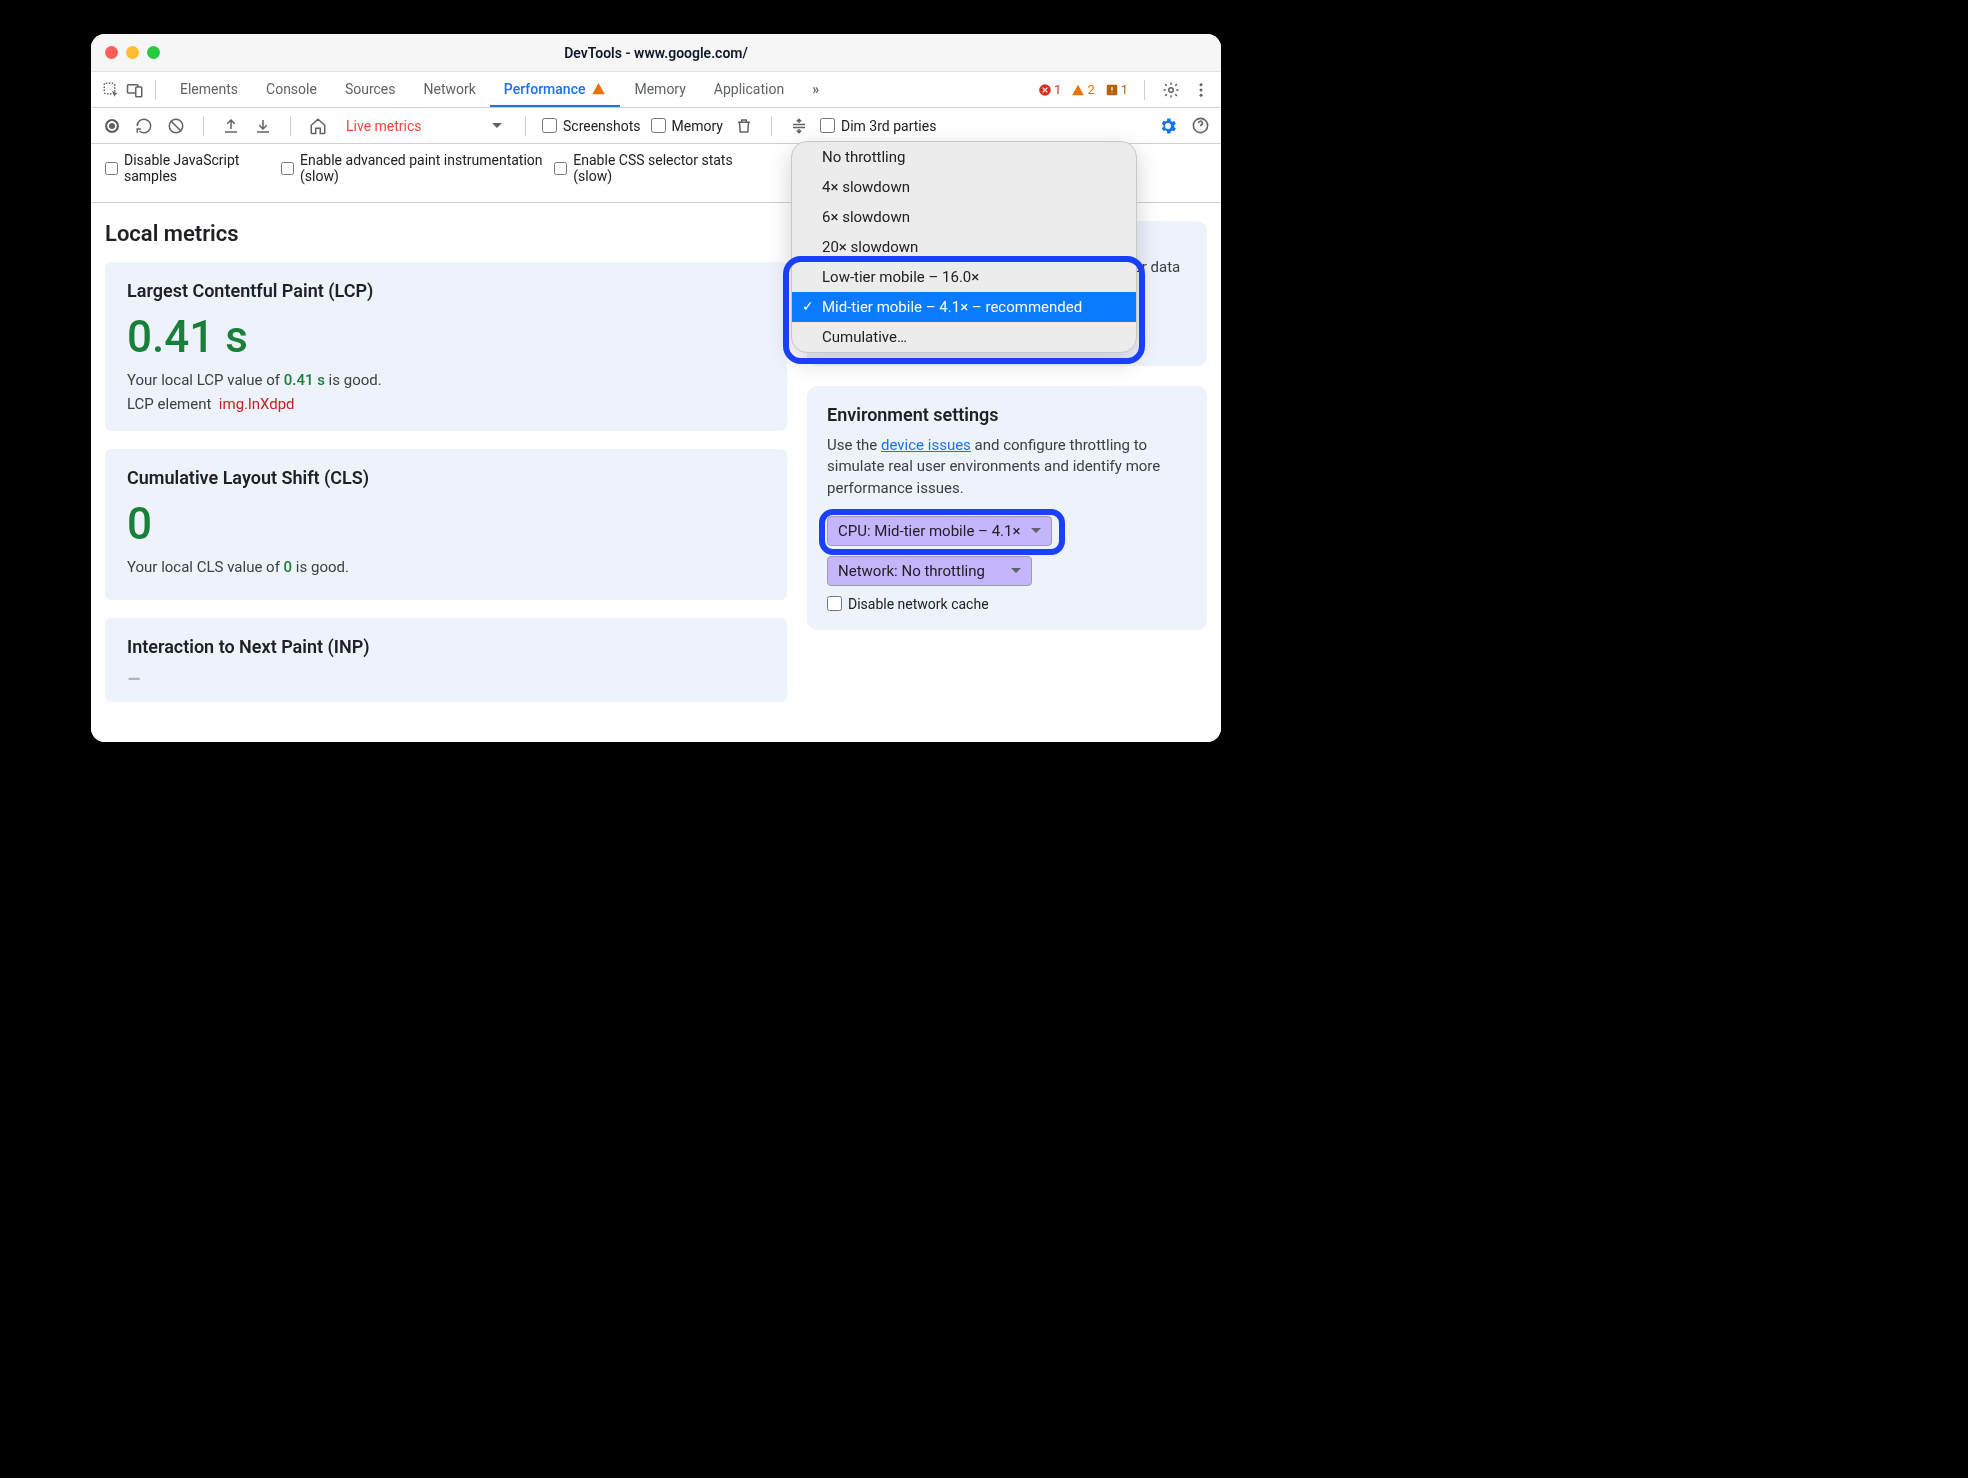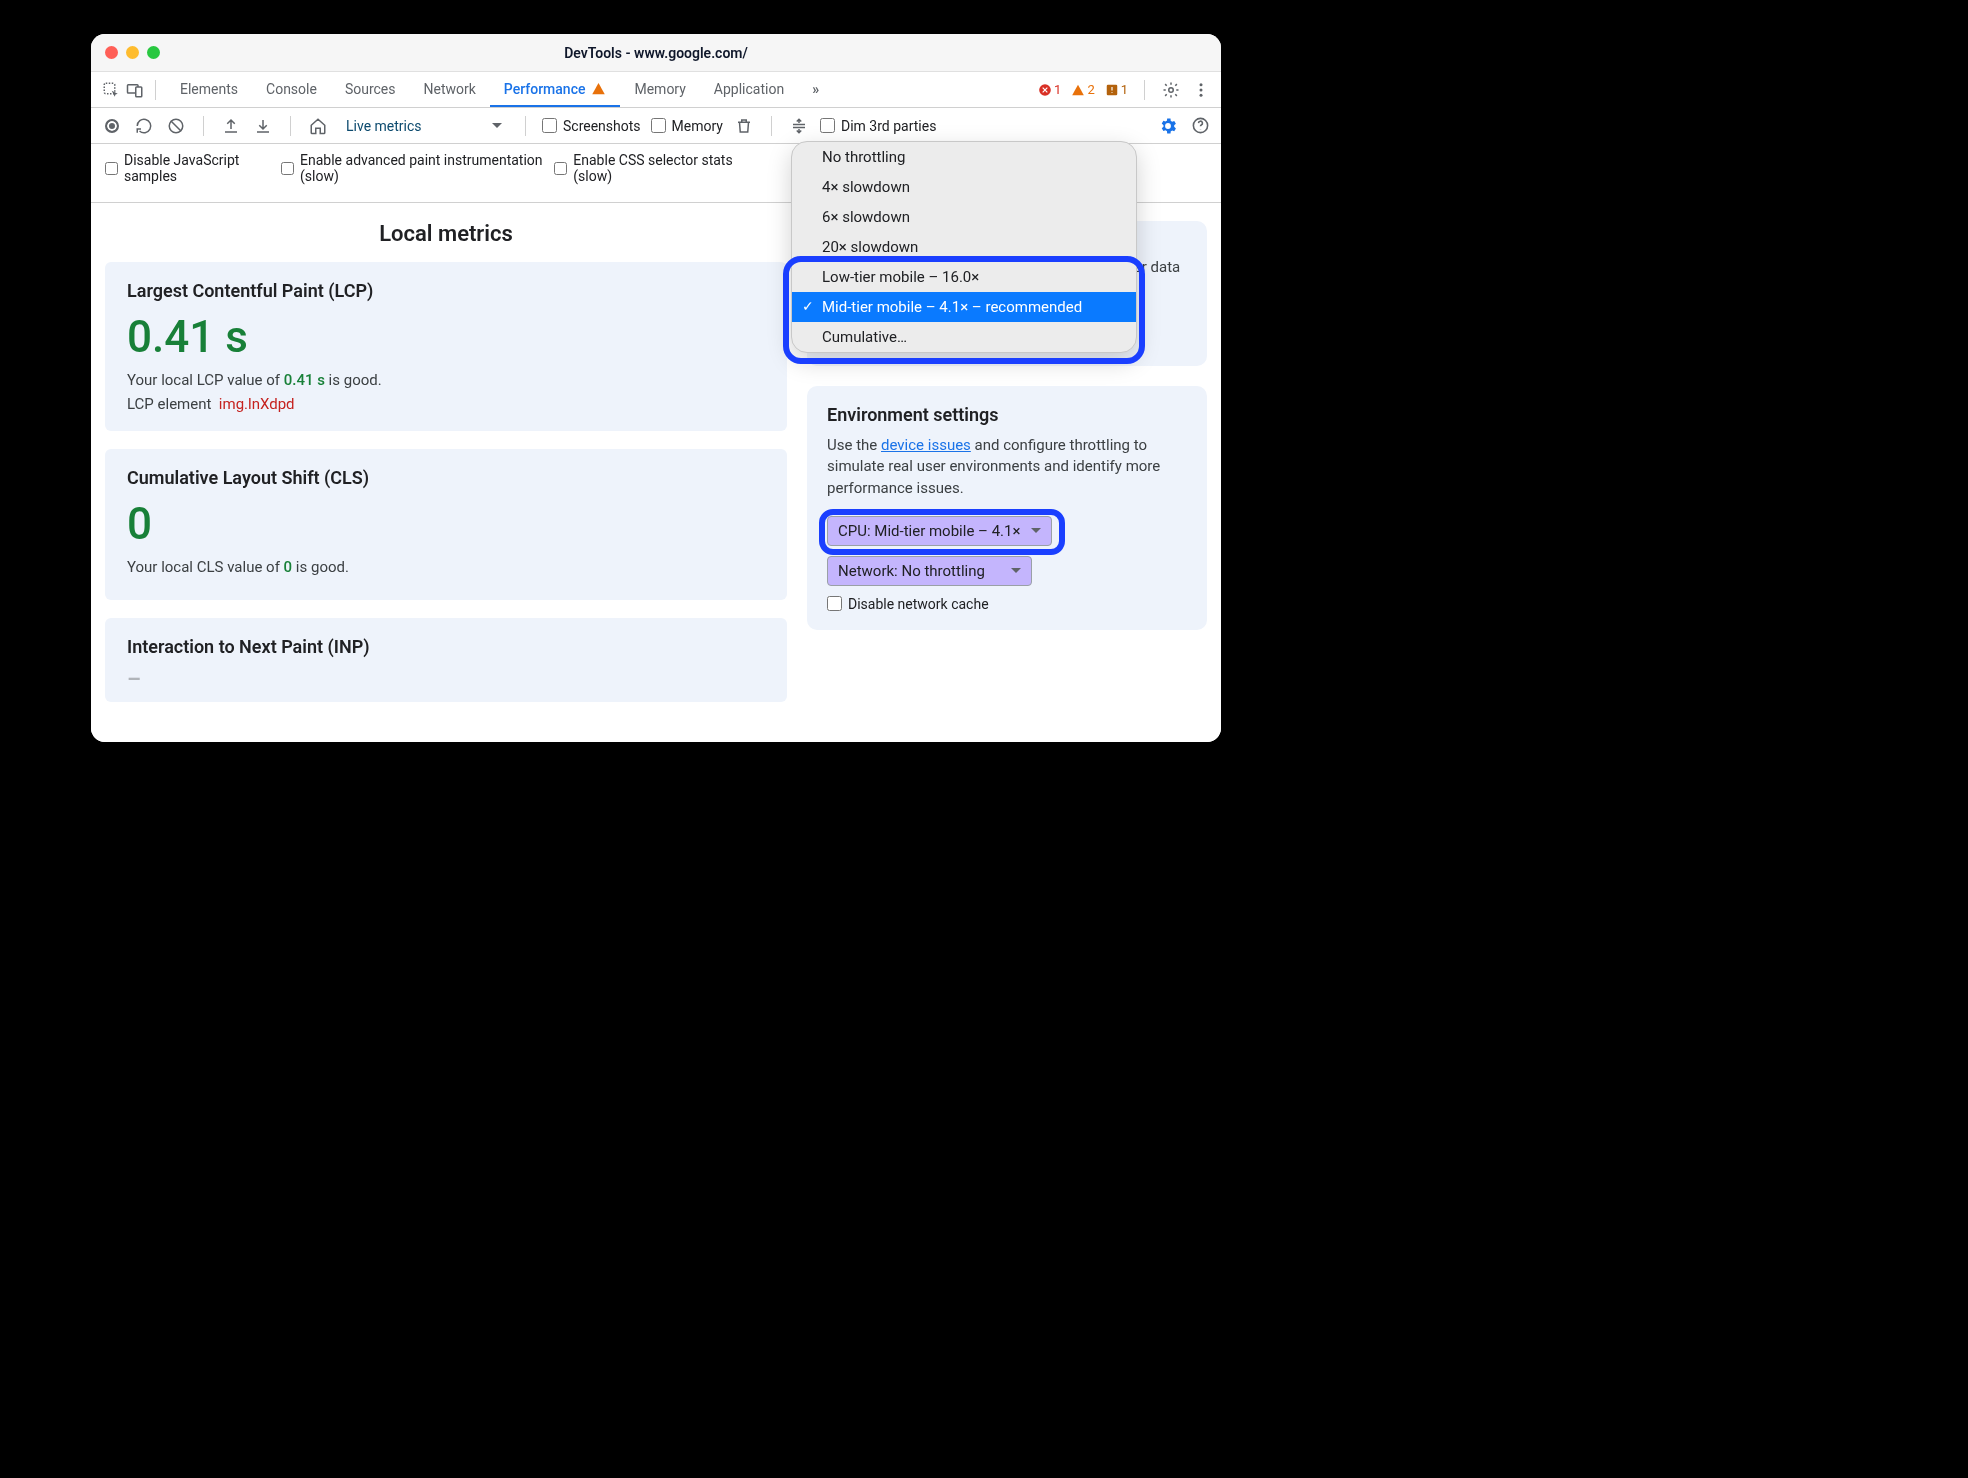--- a/index.html
+++ b/index.html
@@ -81,21 +81,21 @@
     padding: 0 10px;
     gap: 10px;
     color:#5f6368;
   }
   .toolbar .iconbtn { width:22px; height:22px; display:flex; align-items:center; justify-content:center; cursor:pointer; }
   .record-dot { width:14px; height:14px; border:2px solid #5f6368; border-radius:50%; background:#5f6368; box-shadow: 0 0 0 2px #fff inset; }
   .select {
     border:1px solid transparent;
     padding:2px 24px 2px 6px;
     font-size:14px;
-    color:#0c4a6e;
+    color:#ef4444;
     position:relative;
     cursor:pointer;
     min-width:170px;
   }
   .select::after {
     content:"";
     position:absolute;
     right:6px; top:50%;
     transform:translateY(-30%);
     border:5px solid transparent;
@@ -164,21 +164,21 @@
 
   .content {
     display:flex;
     padding: 18px 14px 22px 14px;
     gap:20px;
     background:#fff;
     border-radius: 0 0 14px 14px;
   }
   .left-col { flex:1; }
   .right-col { width:400px; display:flex; flex-direction:column; gap:20px;}
-  h2.section { font-size:22px; font-weight:600; margin-bottom:16px; color:#202124;text-align:center;}
+  h2.section { font-size:22px; font-weight:600; margin-bottom:16px; color:#202124;}
   .card {
     background:#eef3fb;
     border-radius:6px;
     padding:18px 22px;
     margin-bottom:18px;
   }
   .card h3 { font-size:18px; font-weight:600; margin-bottom:10px; }
   .metric-val { font-size:44px; color:#188038; font-weight:500; margin-bottom:8px;}
   .metric-desc { font-size:15px; color:#3c4043; margin-bottom:6px;}
   .good-val { color:#188038; font-weight:500;}

